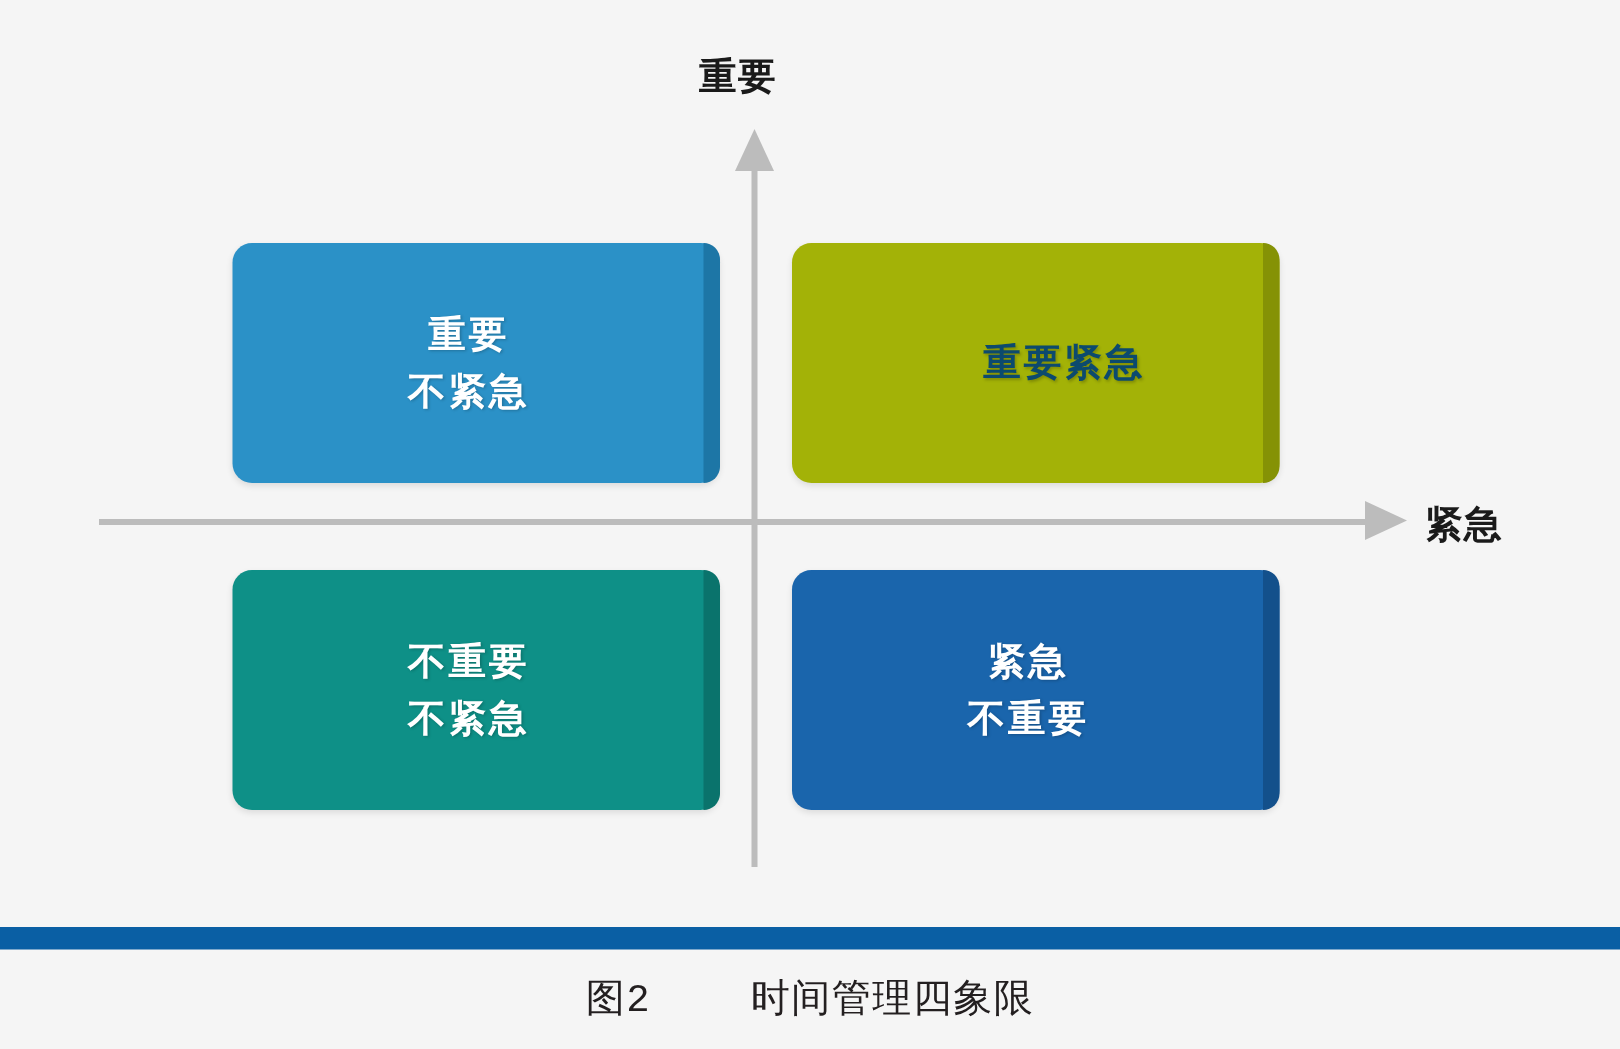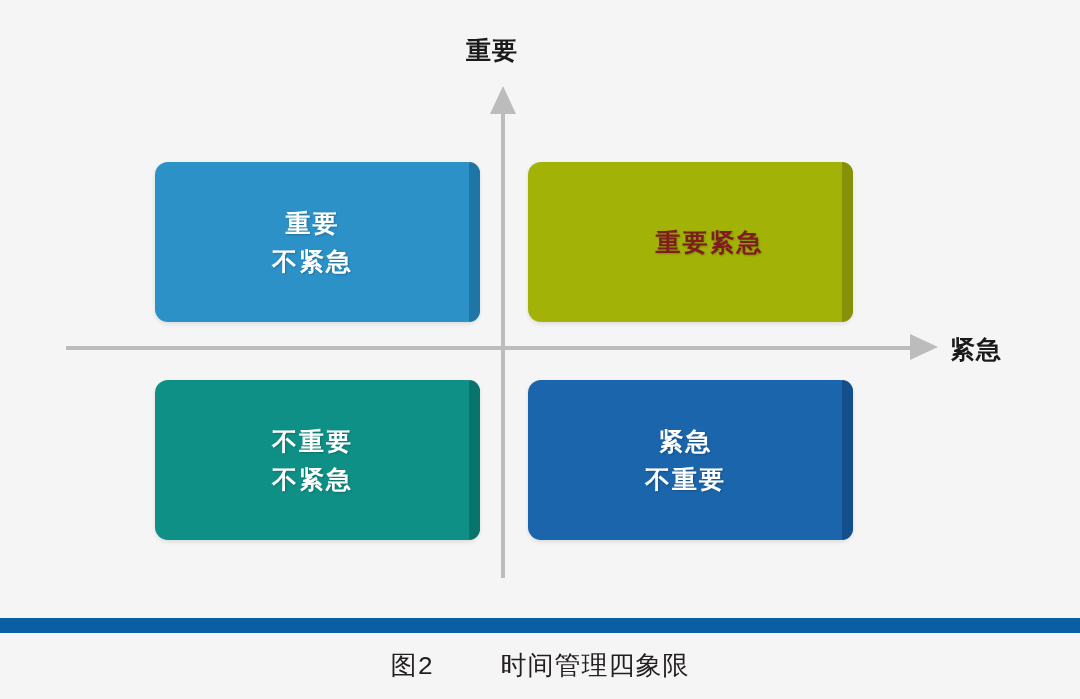--- a/index.html
+++ b/index.html
@@ -176,21 +176,21 @@
   <div class="axis-label" id="axis-label-urgent">紧急</div>
 
   <div class="quadrant" id="quadrant-important-not-urgent" style="background: rgb(43, 145, 199);">
     <div class="bevel" style="background: rgb(29, 118, 166);"></div>
     <div class="q-text" style="color: rgb(255, 255, 255); white-space: pre-line;">重要
 不紧急</div>
   </div>
 
   <div class="quadrant" id="quadrant-important-urgent" style="background: rgb(163, 178, 7);">
     <div class="bevel" style="background: rgb(133, 146, 5);"></div>
-    <div class="q-text" style="color: #7f1d1d; white-space: pre-line; margin-left: 48px;">重要紧急</div>
+    <div class="q-text" style="color: #0c4a6e; white-space: pre-line; margin-left: 48px;">重要紧急</div>
   </div>
 
   <div class="quadrant" id="quadrant-not-important-not-urgent" style="background: rgb(14, 144, 135);">
     <div class="bevel" style="background: rgb(10, 115, 108);"></div>
     <div class="q-text" style="color: rgb(255, 255, 255); white-space: pre-line;">不重要
 不紧急</div>
   </div>
 
   <div class="quadrant" id="quadrant-urgent-not-important" style="background: rgb(26, 101, 172);">
     <div class="bevel" style="background: rgb(19, 80, 139);"></div>

